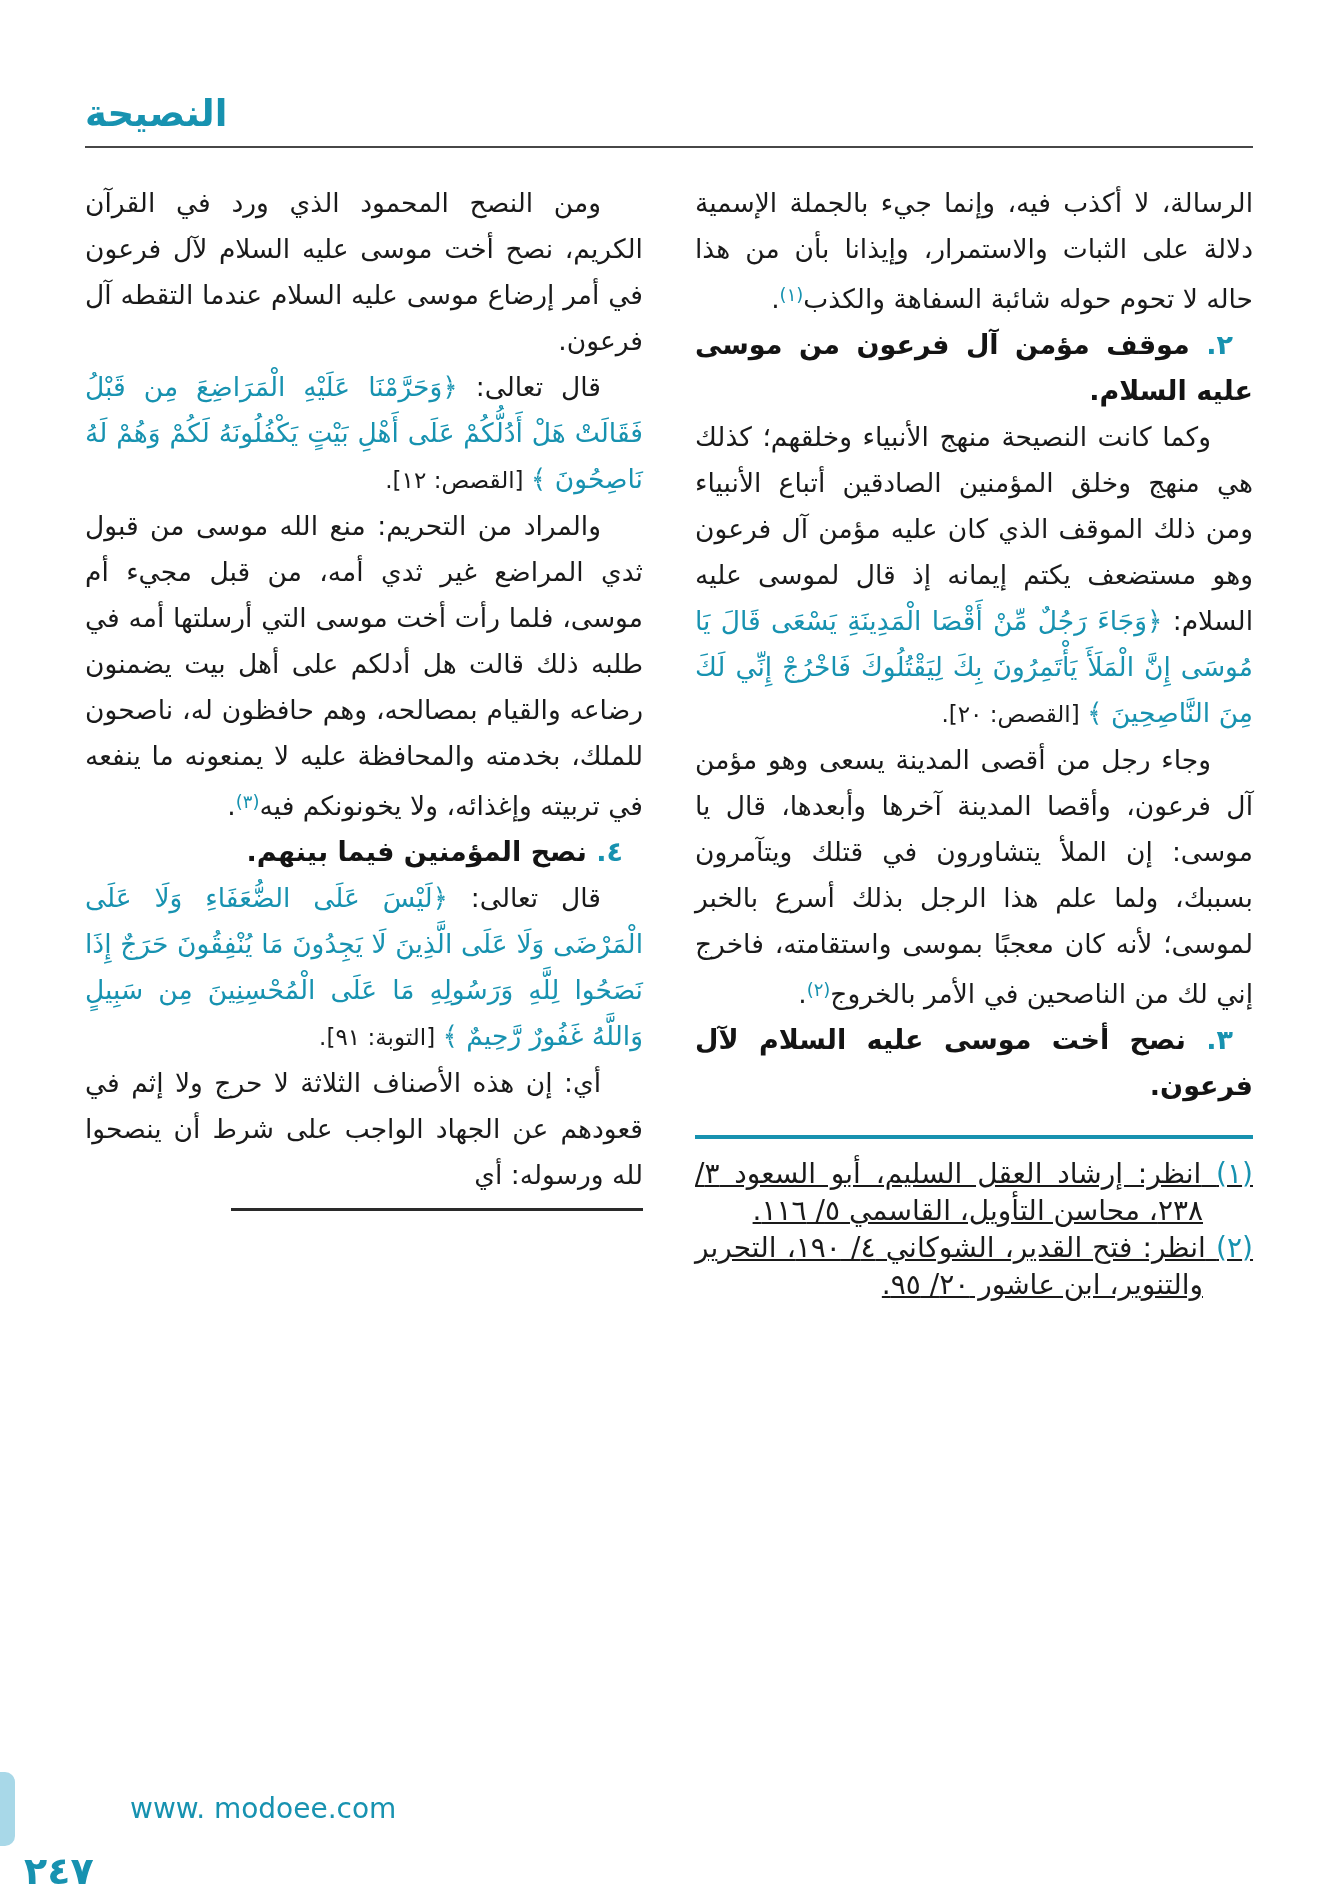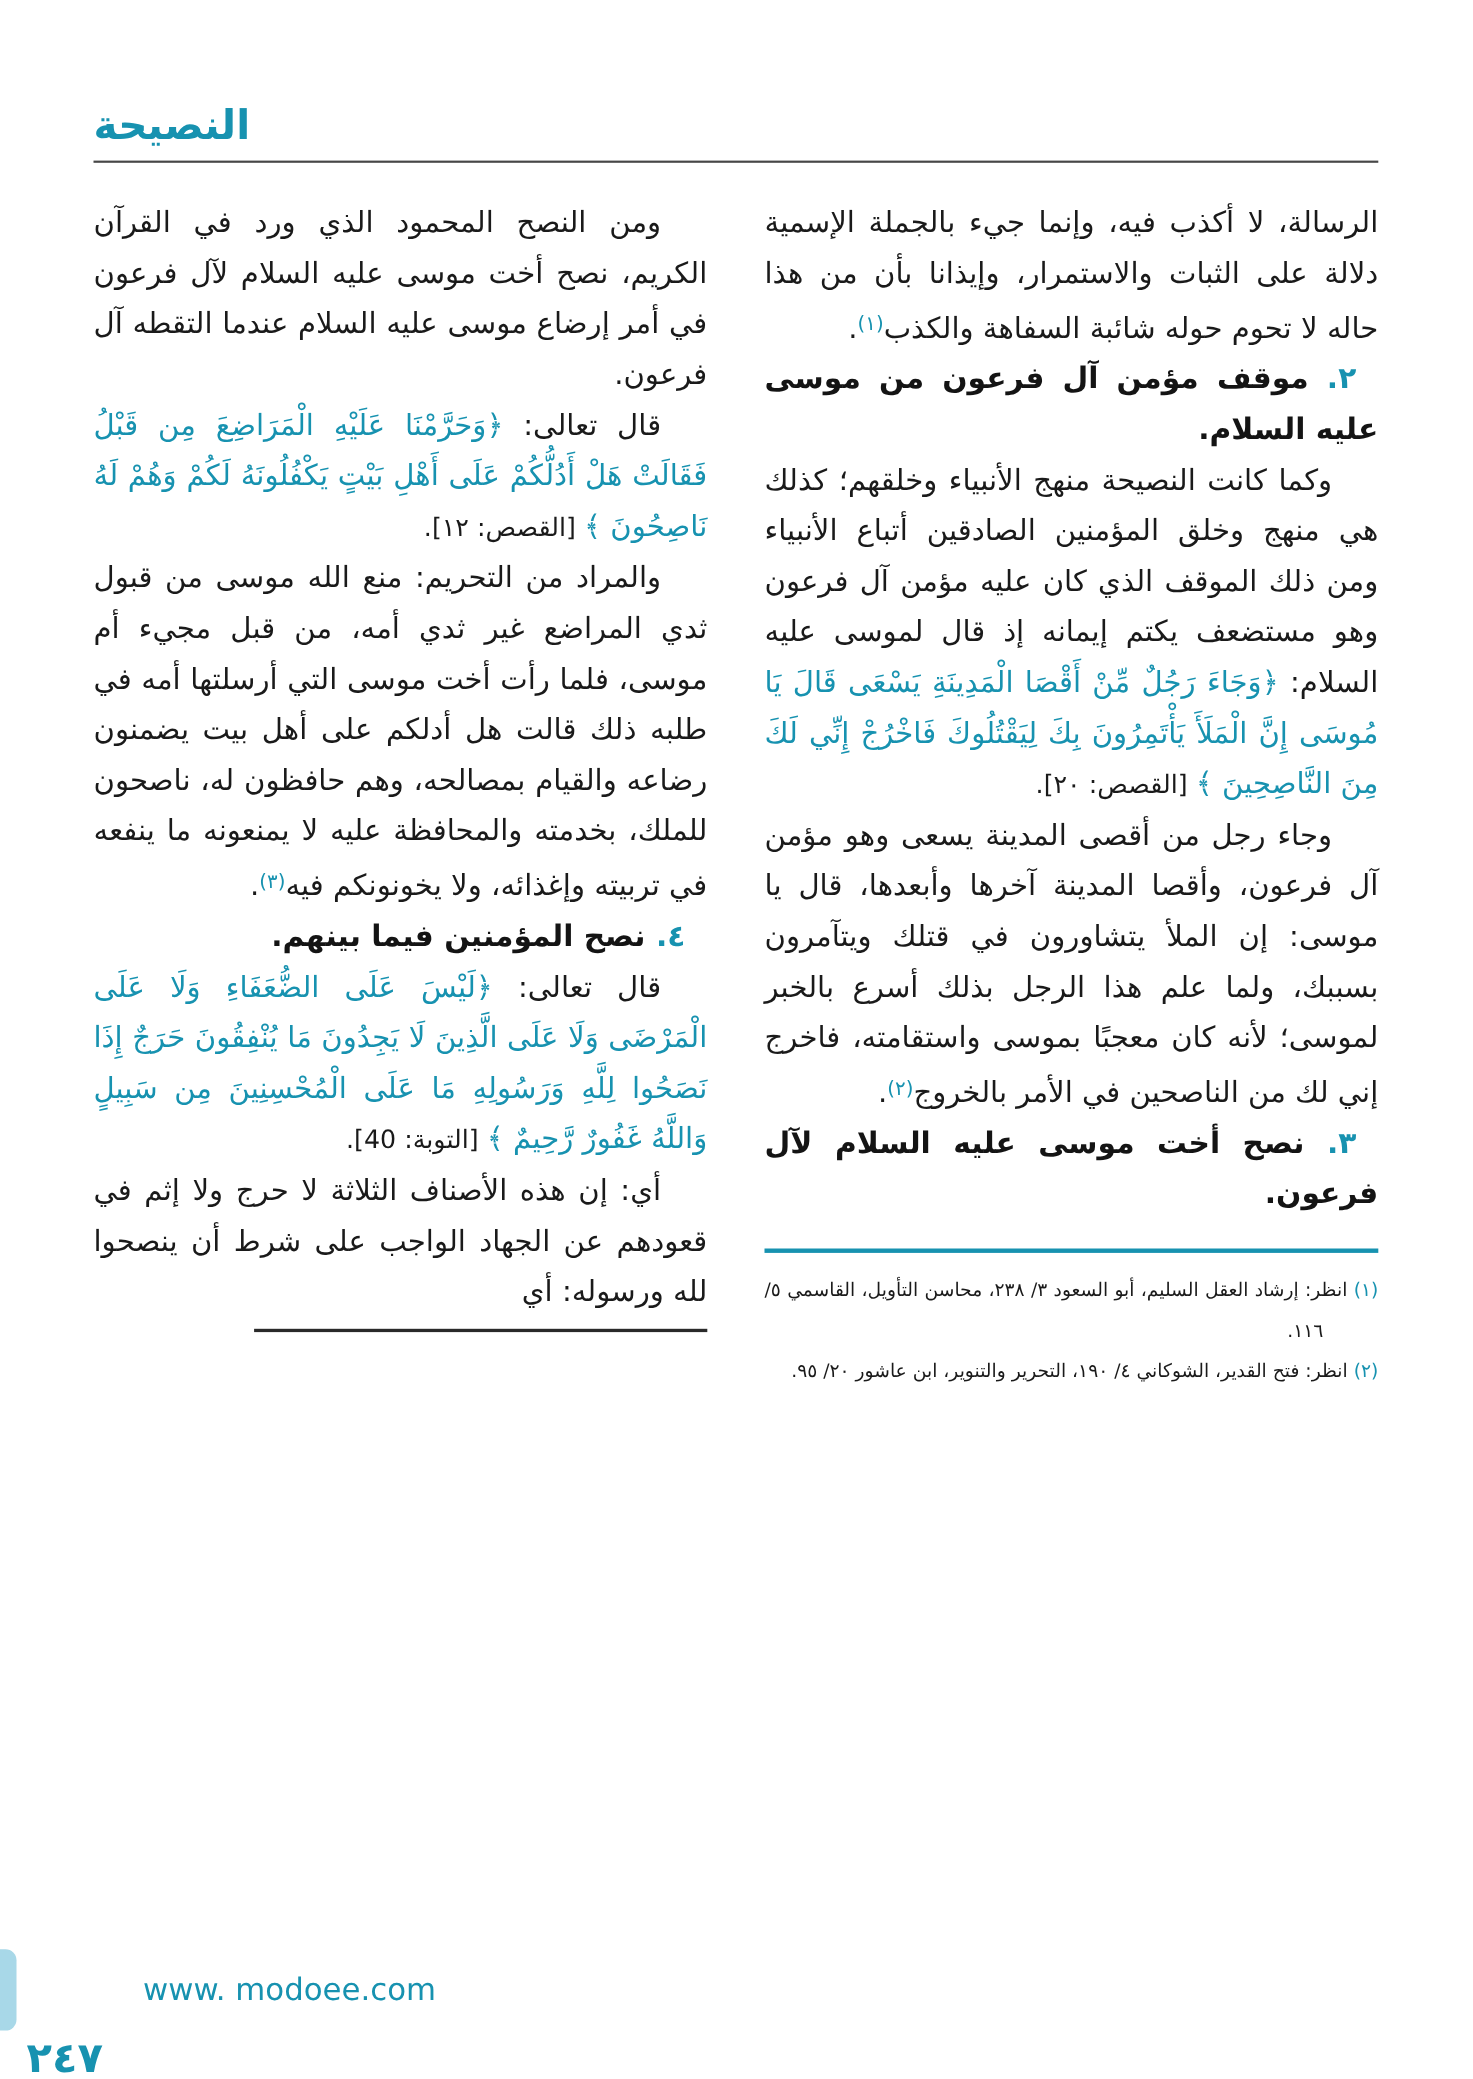--- a/index.html
+++ b/index.html
@@ -87,26 +87,27 @@
   .fn-sep-dark {
     height: 3px;
     background: #2a2a2a;
     width: 412px;
     margin: 10px auto 16px 0;
     margin-right: auto;
     margin-left: 146px;
   }
   .footnote {
     margin: 0;
-    font-size: 17px;
+    font-size: 28px;
     line-height: 37px;
     text-align: justify;
     padding-right: 50px;
     text-indent: -50px;
     color: #1a1a1a;
+    text-decoration: underline;
   }
   .footnote .fn-num { color: #1792b0; }
 
   
   .footer-tab {
     position: absolute;
     left: 0;
     top: 1772px;
     width: 15px;
     height: 74px;
@@ -163,21 +164,21 @@
 
     <section class="col">
       <p class="para"><span>ومن النصح المحمود الذي ورد في القرآن الكريم، نصح أخت موسى عليه السلام لآل فرعون في أمر إرضاع موسى عليه السلام عندما التقطه آل فرعون.</span></p>
 
       <p class="para"><span>قال تعالى: </span><span class="verse">﴿وَحَرَّمْنَا عَلَيْهِ الْمَرَاضِعَ مِن قَبْلُ فَقَالَتْ هَلْ أَدُلُّكُمْ عَلَى أَهْلِ بَيْتٍ يَكْفُلُونَهُ لَكُمْ وَهُمْ لَهُ نَاصِحُونَ ﴾</span><span class="verse-ref"> [القصص: ١٢].</span></p>
 
       <p class="para"><span>والمراد من التحريم: منع الله موسى من قبول ثدي المراضع غير ثدي أمه، من قبل مجيء أم موسى، فلما رأت أخت موسى التي أرسلتها أمه في طلبه ذلك قالت هل أدلكم على أهل بيت يضمنون رضاعه والقيام بمصالحه، وهم حافظون له، ناصحون للملك، بخدمته والمحافظة عليه لا يمنعونه ما ينفعه في تربيته وإغذائه، ولا يخونونكم فيه</span><span class="fn-marker">(٣)</span><span>.</span></p>
 
       <h2 class="heading"><span class="num">٤.</span> <span>نصح المؤمنين فيما بينهم.</span></h2>
 
-      <p class="para"><span>قال تعالى: </span><span class="verse">﴿لَيْسَ عَلَى الضُّعَفَاءِ وَلَا عَلَى الْمَرْضَى وَلَا عَلَى الَّذِينَ لَا يَجِدُونَ مَا يُنْفِقُونَ حَرَجٌ إِذَا نَصَحُوا لِلَّهِ وَرَسُولِهِ مَا عَلَى الْمُحْسِنِينَ مِن سَبِيلٍ وَاللَّهُ غَفُورٌ رَّحِيمٌ ﴾</span><span class="verse-ref"> [التوبة: 40].</span></p>
+      <p class="para"><span>قال تعالى: </span><span class="verse">﴿لَيْسَ عَلَى الضُّعَفَاءِ وَلَا عَلَى الْمَرْضَى وَلَا عَلَى الَّذِينَ لَا يَجِدُونَ مَا يُنْفِقُونَ حَرَجٌ إِذَا نَصَحُوا لِلَّهِ وَرَسُولِهِ مَا عَلَى الْمُحْسِنِينَ مِن سَبِيلٍ وَاللَّهُ غَفُورٌ رَّحِيمٌ ﴾</span><span class="verse-ref"> [التوبة: ٩١].</span></p>
 
       <p class="para"><span>أي: إن هذه الأصناف الثلاثة لا حرج ولا إثم في قعودهم عن الجهاد الواجب على شرط أن ينصحوا لله ورسوله: أي</span></p>
 
       <div class="fn-sep-dark"></div>
 
     </section>
 
   </div>
 
   <div class="footer-tab"></div>

